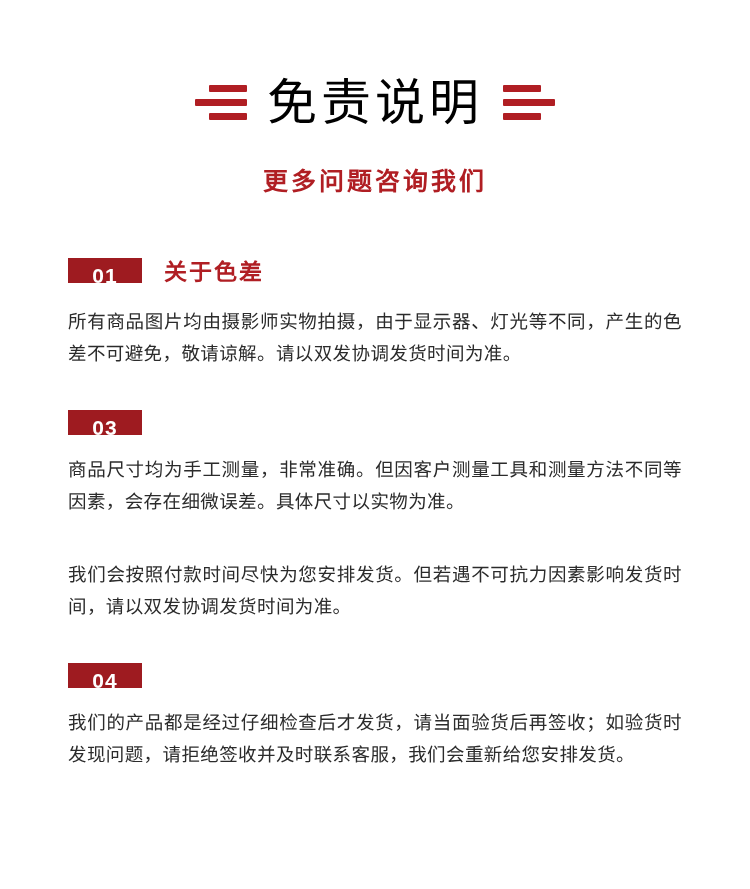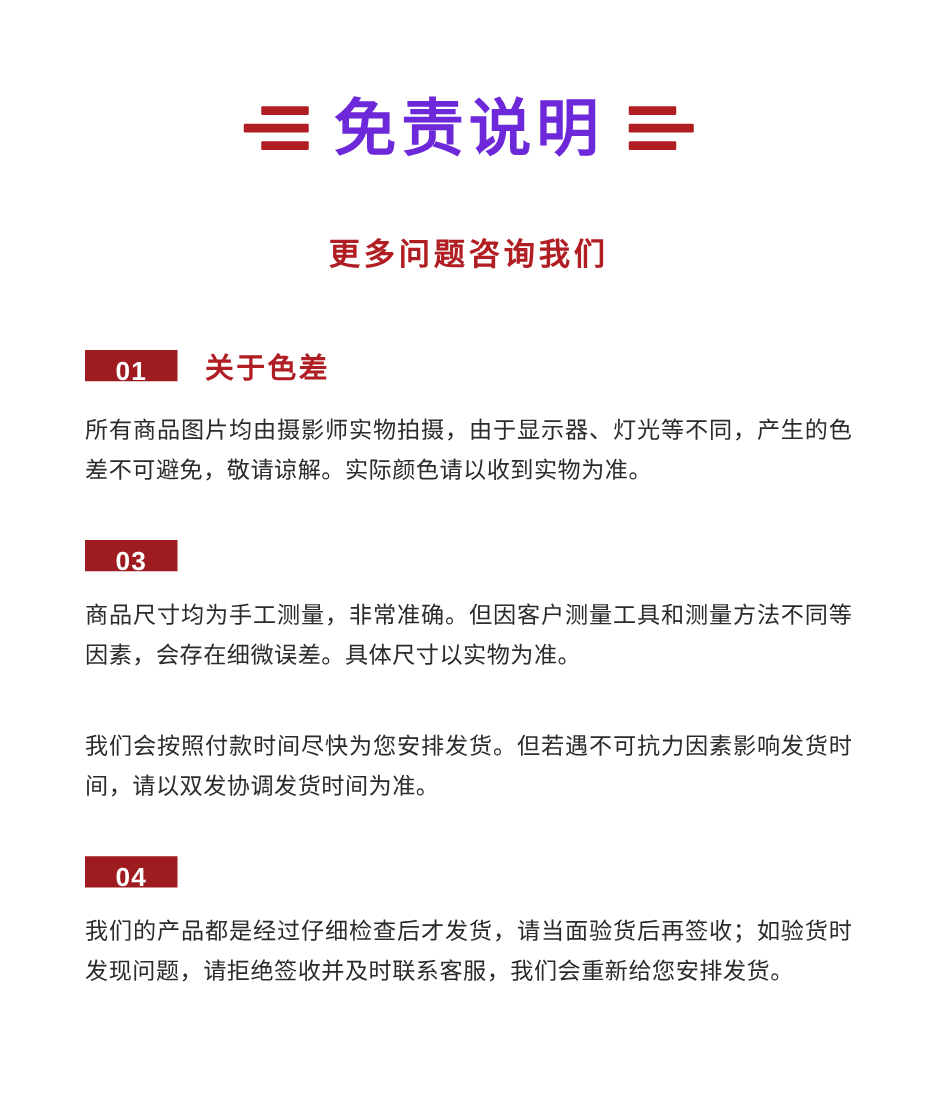--- a/index.html
+++ b/index.html
@@ -46,28 +46,27 @@
   .deco.left .bar:nth-child(1) { width: 38px; margin-left: 14px; }
   .deco.left .bar:nth-child(2) { width: 52px; margin-left: 0; }
   .deco.left .bar:nth-child(3) { width: 38px; margin-left: 14px; }
   .deco.right .bar:nth-child(1) { width: 38px; margin-right: 14px; }
   .deco.right .bar:nth-child(2) { width: 52px; margin-right: 0; }
   .deco.right .bar:nth-child(3) { width: 38px; margin-right: 14px; }
   .deco.right { align-items: flex-end; }
 
   .main-title {
     font-size: 50px;
-    font-weight: bold;
-    color: #6d28d9;
+    font-weight: normal;
+    color: #000000;
     letter-spacing: 4px;
     line-height: 1;
     white-space: nowrap;
   }
   .sub-title {
-    margin-top: 22px;
     font-size: 25px;
     font-weight: bold;
     color: #b01e23;
     letter-spacing: 3px;
     text-align: center;
   }
 
   
   .sections {
     margin-top: 56px;
@@ -131,21 +130,21 @@
     <div class="sub-title">更多问题咨询我们</div>
   </div>
 
   <div class="sections">
 
     <div class="section">
       <div class="sec-head">
         <span class="sec-num">01</span>
         <span class="sec-title">关于色差</span>
       </div>
-      <p class="sec-body">所有商品图片均由摄影师实物拍摄，由于显示器、灯光等不同，产生的色差不可避免，敬请谅解。实际颜色请以收到实物为准。</p>
+      <p class="sec-body">所有商品图片均由摄影师实物拍摄，由于显示器、灯光等不同，产生的色差不可避免，敬请谅解。请以双发协调发货时间为准。</p>
     </div>
 
     <div class="section">
       <div class="sec-head">
         <span class="sec-num">03</span>
       </div>
       <p class="sec-body">商品尺寸均为手工测量，非常准确。但因客户测量工具和测量方法不同等因素，会存在细微误差。具体尺寸以实物为准。</p>
     </div>
 
     <div class="section">

